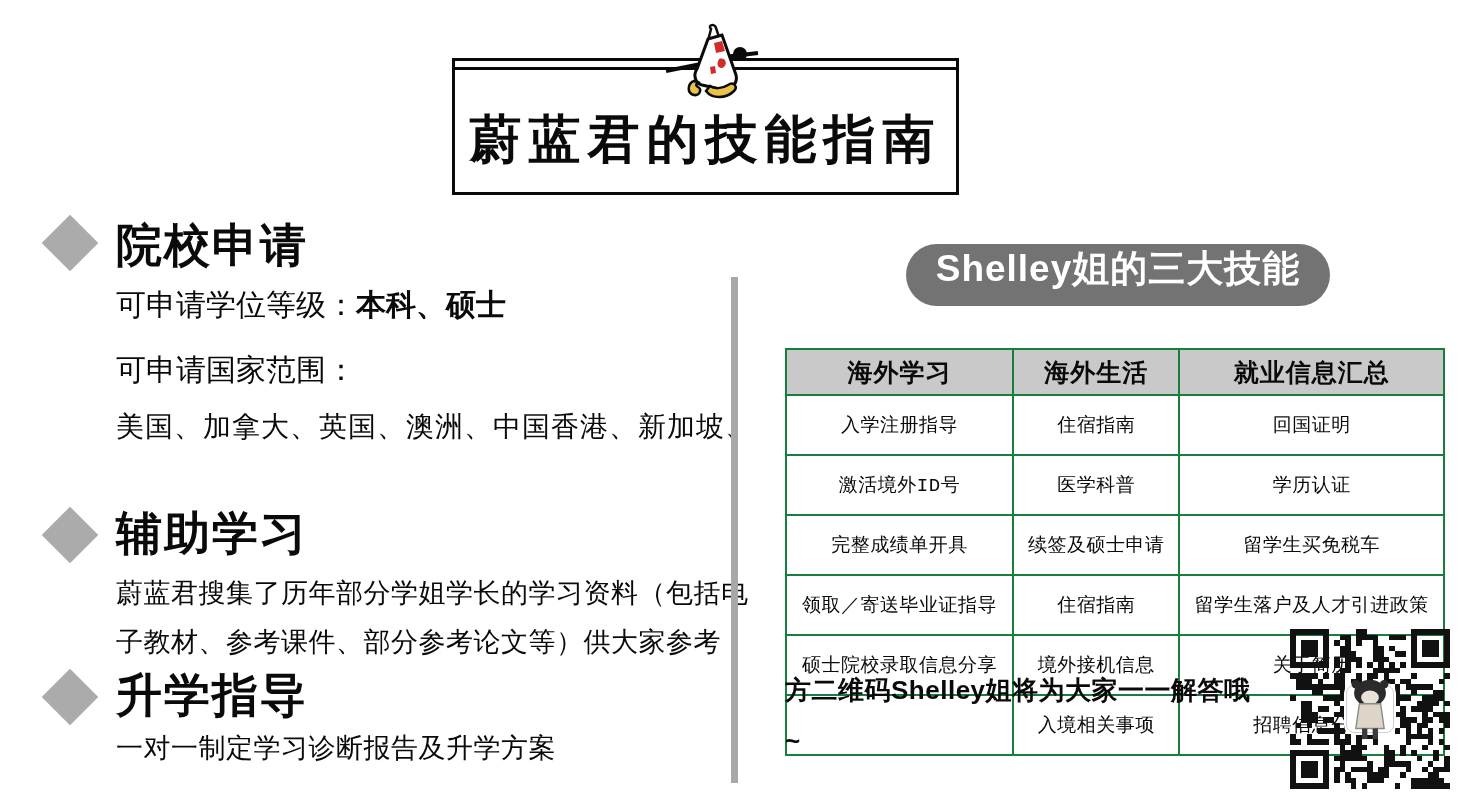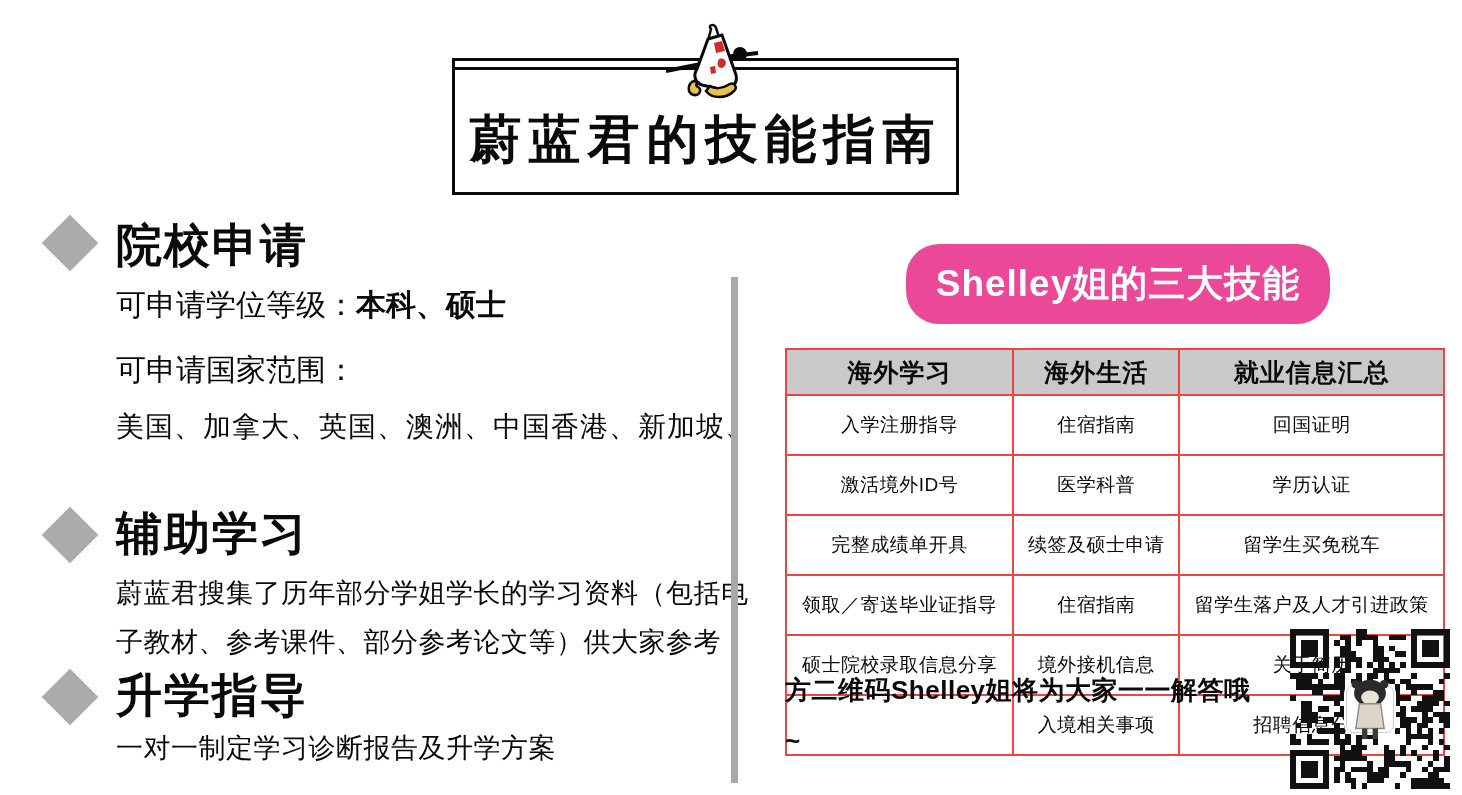--- a/index.html
+++ b/index.html
@@ -23,27 +23,27 @@
   .lbl  { font-weight:400; }
   .val  { font-weight:600; }
   .line30 { font-size:30px; white-space:nowrap; }
   .line28 { font-size:28px; font-weight:500; white-space:nowrap; letter-spacing:1px; }
   .line27 { font-size:27px; font-weight:500; white-space:nowrap; letter-spacing:0.5px; }
 
   
   .divider { left:731px; top:254px; width:7px; height:506px; background:#A8A8A8; }
 
   
-  .badge { left:906px; top:221px; width:424px; height:80px; border-radius:33px;
-           background:#ec4899; display:flex; align-items:center; justify-content:center; }
+  .badge { left:906px; top:221px; width:424px; height:62px; border-radius:33px;
+           background:#737373; display:flex; align-items:flex-start; justify-content:center; }
   .badge span { color:#ffffff; font-size:37px; font-weight:800; letter-spacing:1px; white-space:nowrap; }
 
   table.skills { left:785px; top:325px; width:660px; border-collapse:collapse;
                  position:absolute; table-layout:fixed; background:#fff; }
-  table.skills, table.skills th, table.skills td { border:2px solid #ef4444; }
+  table.skills, table.skills th, table.skills td { border:2px solid #15803d;font-family:Liberation Mono, monospace; }
   table.skills th { background:#C9C9C9; height:46px; font-size:25px; font-weight:800;
                     letter-spacing:1px; text-align:center; }
   table.skills td { height:36px; font-size:19px; font-weight:500; text-align:center;
                     letter-spacing:0.5px; padding:16px 2px; }
 
   .footer-text { left:785px; top:642px; width:480px; font-size:26px; font-weight:600;
                  line-height:51px; letter-spacing:0.5px; }
 
   
   .qr-wrap { left:1290px; top:606px; width:160px; height:160px; }

